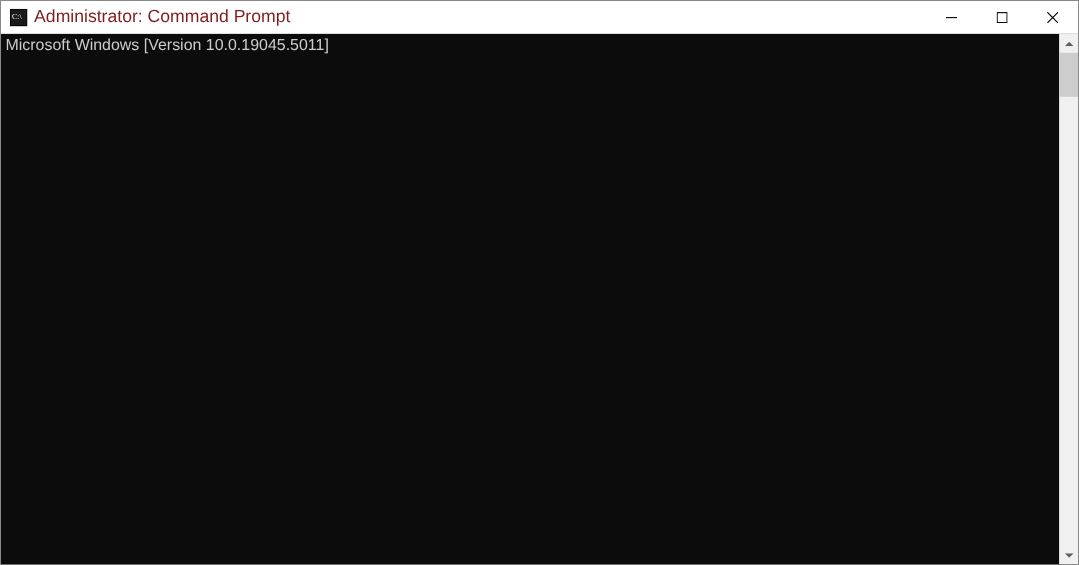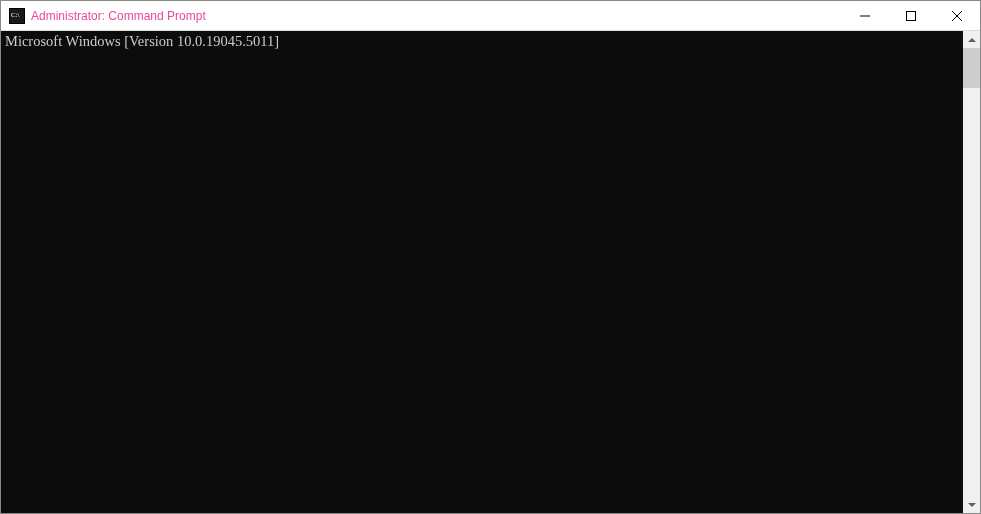--- a/index.html
+++ b/index.html
@@ -33,22 +33,22 @@
     .titlebar-icon {
       width: 16px;
       height: 16px;
       margin-left: 8px;
       margin-right: 6px;
       display: flex;
       align-items: center;
       justify-content: center;
     }
     .titlebar-title {
-      font-size: 12px;
-      color: #ec4899;
+      font-size: 16px;
+      color: #7f1d1d;
       flex: 1;
     }
     .window-controls {
       display: flex;
       height: 100%;
     }
     .window-control {
       width: 46px;
       height: 30px;
       display: flex;
@@ -62,21 +62,21 @@
     .terminal-container {
       flex: 1;
       display: flex;
       background: #0c0c0c;
       overflow: hidden;
     }
     .terminal {
       flex: 1;
       background: #0c0c0c;
       color: #cccccc;
-      font-family: Liberation Serif, serif;
+      font-family: Liberation Sans, sans-serif;
       font-size: 14.5px;
       line-height: 17px;
       padding: 2px 4px;
       white-space: pre;
       overflow: hidden;
     }
     .terminal-line {
       white-space: pre;
     }
     .highlight-box {

